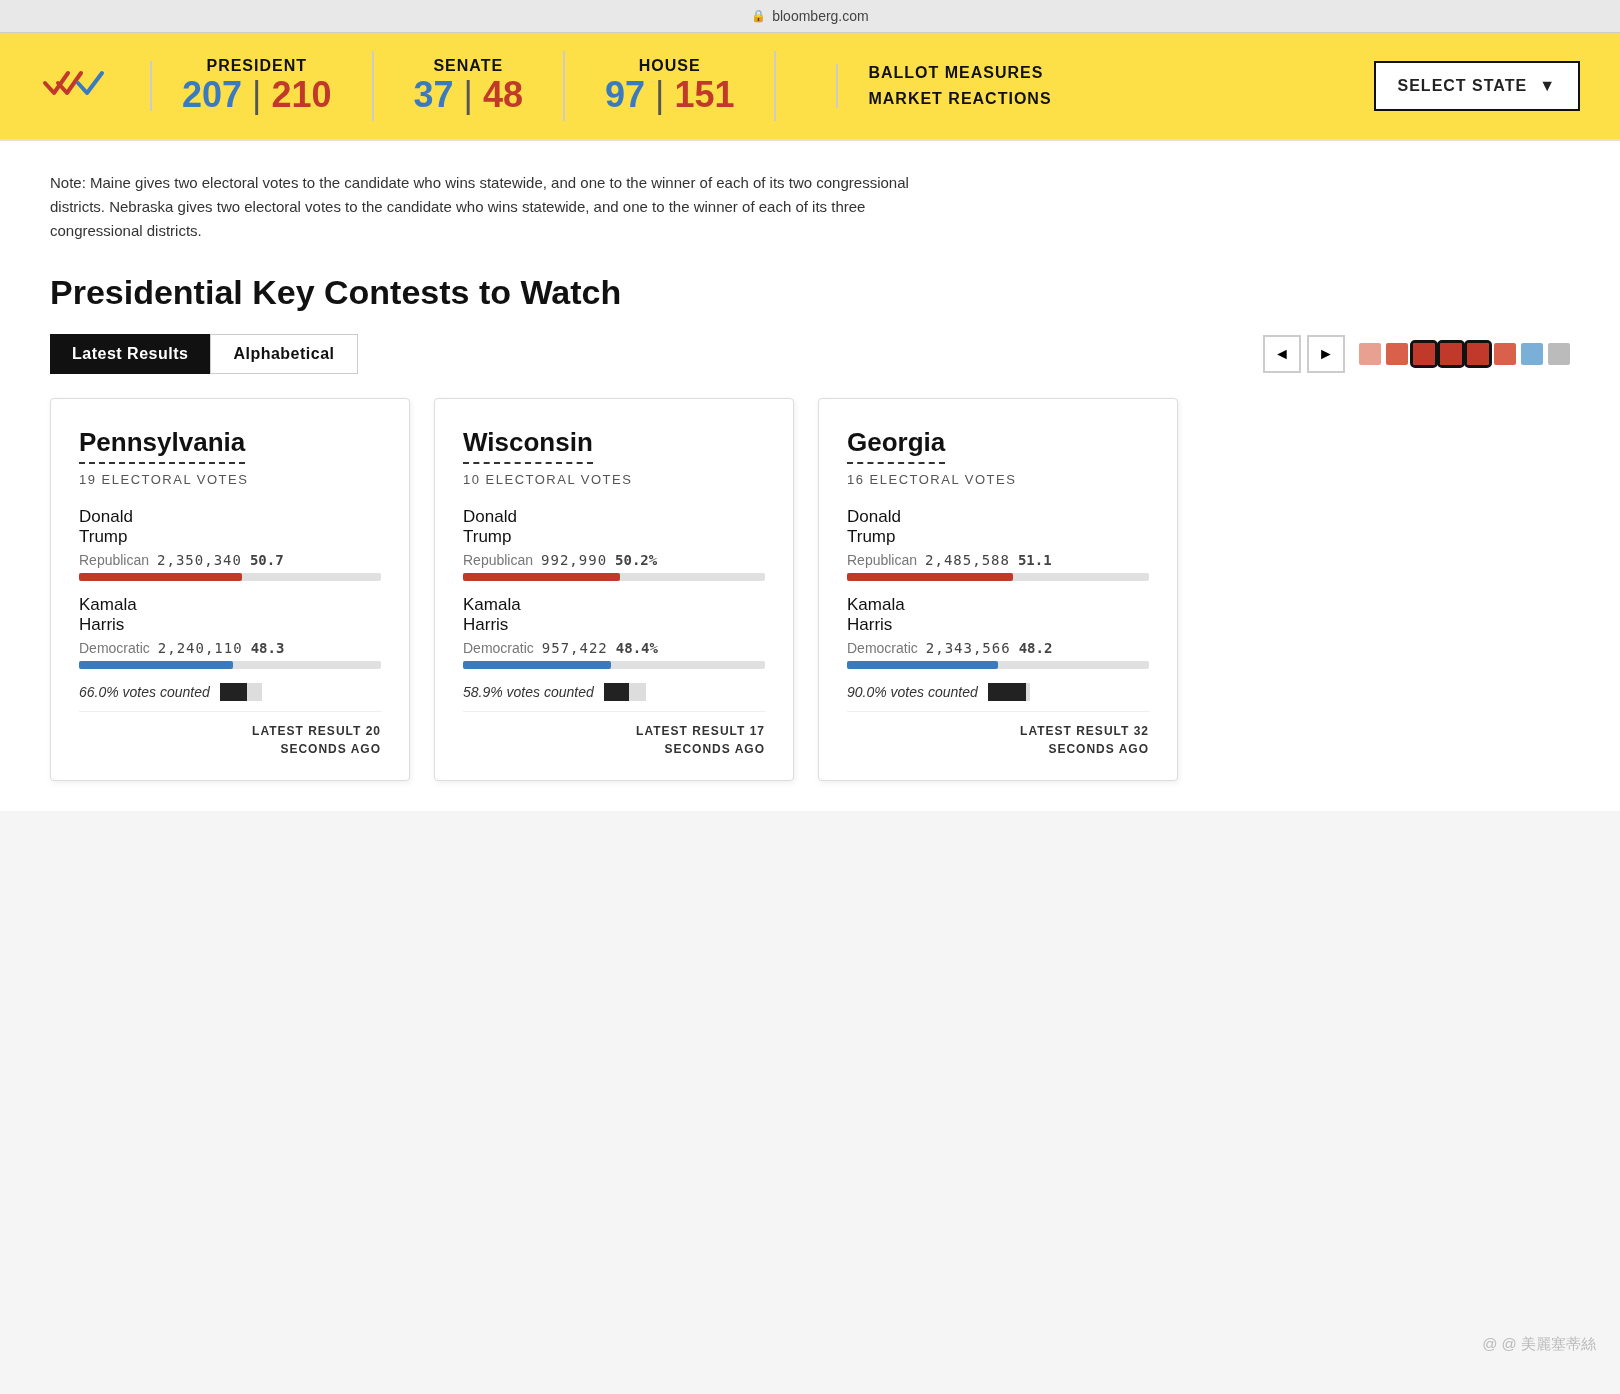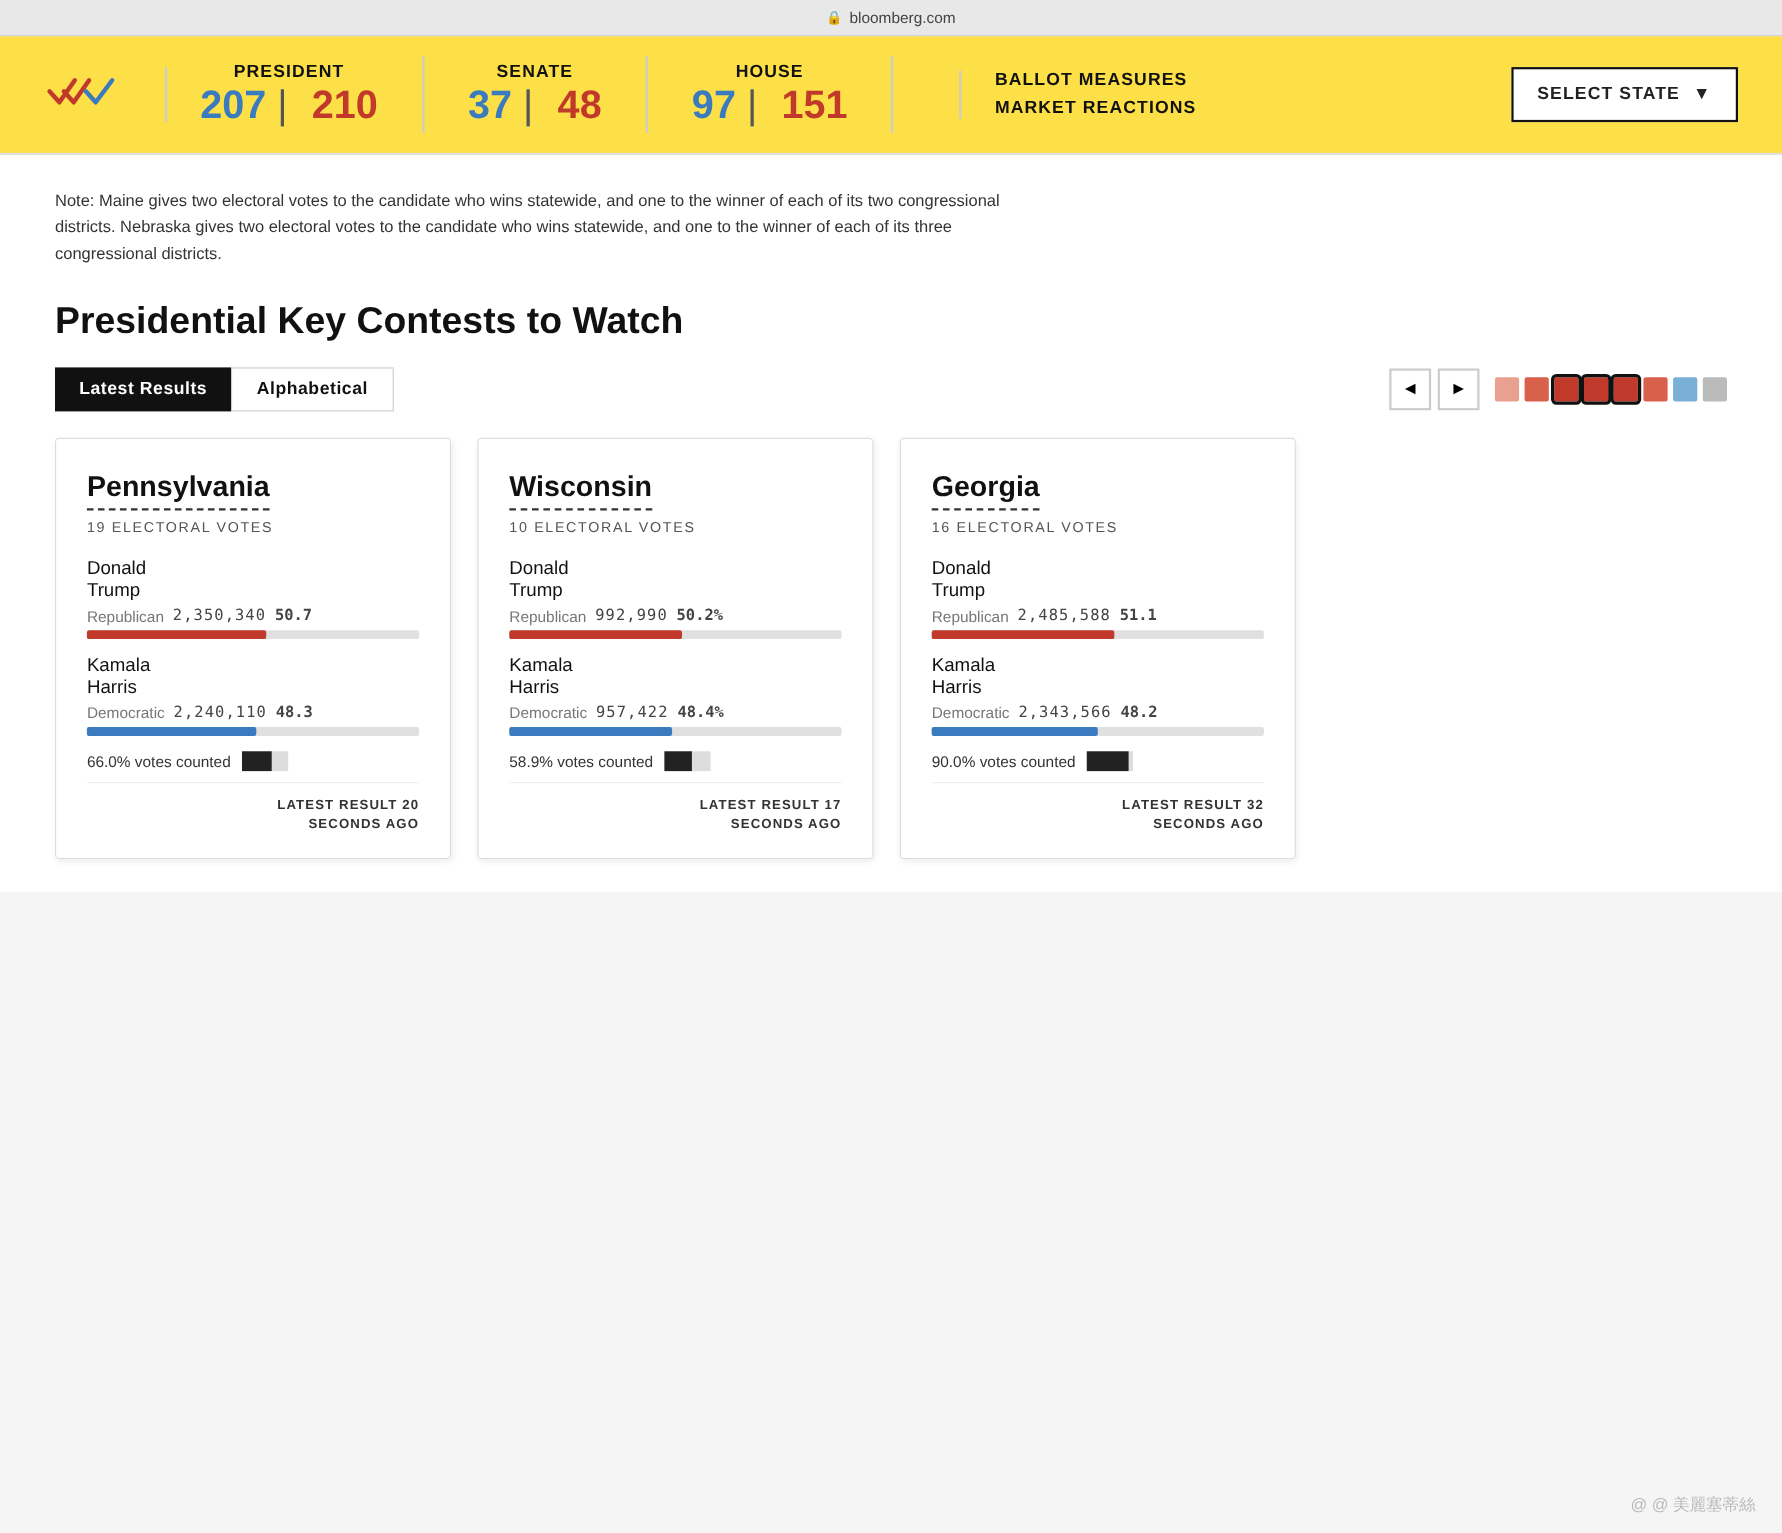--- a/index.html
+++ b/index.html
@@ -56,21 +56,21 @@
       letter-spacing: 1px;
       color: #111;
       text-transform: uppercase;
     }
     .stat-block .stat-numbers {
       font-size: 36px;
       font-weight: 700;
       line-height: 1.1;
     }
     .stat-blue { color: #3a7abf; }
-    .stat-red { color: #c0392b; margin-left: 12px; }
+    .stat-red { color: #c0392b; }
     .stat-sep { color: #555; font-size: 36px; font-weight: 300; }
     .divider-v {
       width: 2px;
       height: 70px;
       background: #ccc;
     }
     .nav-links {
       display: flex;
       flex-direction: column;
       gap: 8px;
@@ -249,20 +249,21 @@
     }
 
     .votes-counted-row {
       display: flex;
       align-items: center;
       gap: 10px;
       font-size: 14px;
       color: #333;
       margin-top: 6px;
       margin-bottom: 10px;
+      font-style: italic;
     }
     .mini-bar-outer {
       width: 42px;
       height: 18px;
       background: #ddd;
       display: inline-flex;
       align-items: stretch;
     }
     .mini-bar-inner {
       background: #222;
@@ -277,21 +278,21 @@
       color: #333;
       font-weight: 700;
       line-height: 1.5;
       border-top: 1px solid #eee;
       padding-top: 10px;
     }
 
     
     .watermark {
       position: fixed;
-      bottom: 16px;
+      bottom: 40px;
       right: 24px;
       font-size: 15px;
       color: rgba(0,0,0,0.25);
       font-family: Arial, sans-serif;
     }
   </style>
 </head>
 <body>
 
 <div class="browser-bar">

